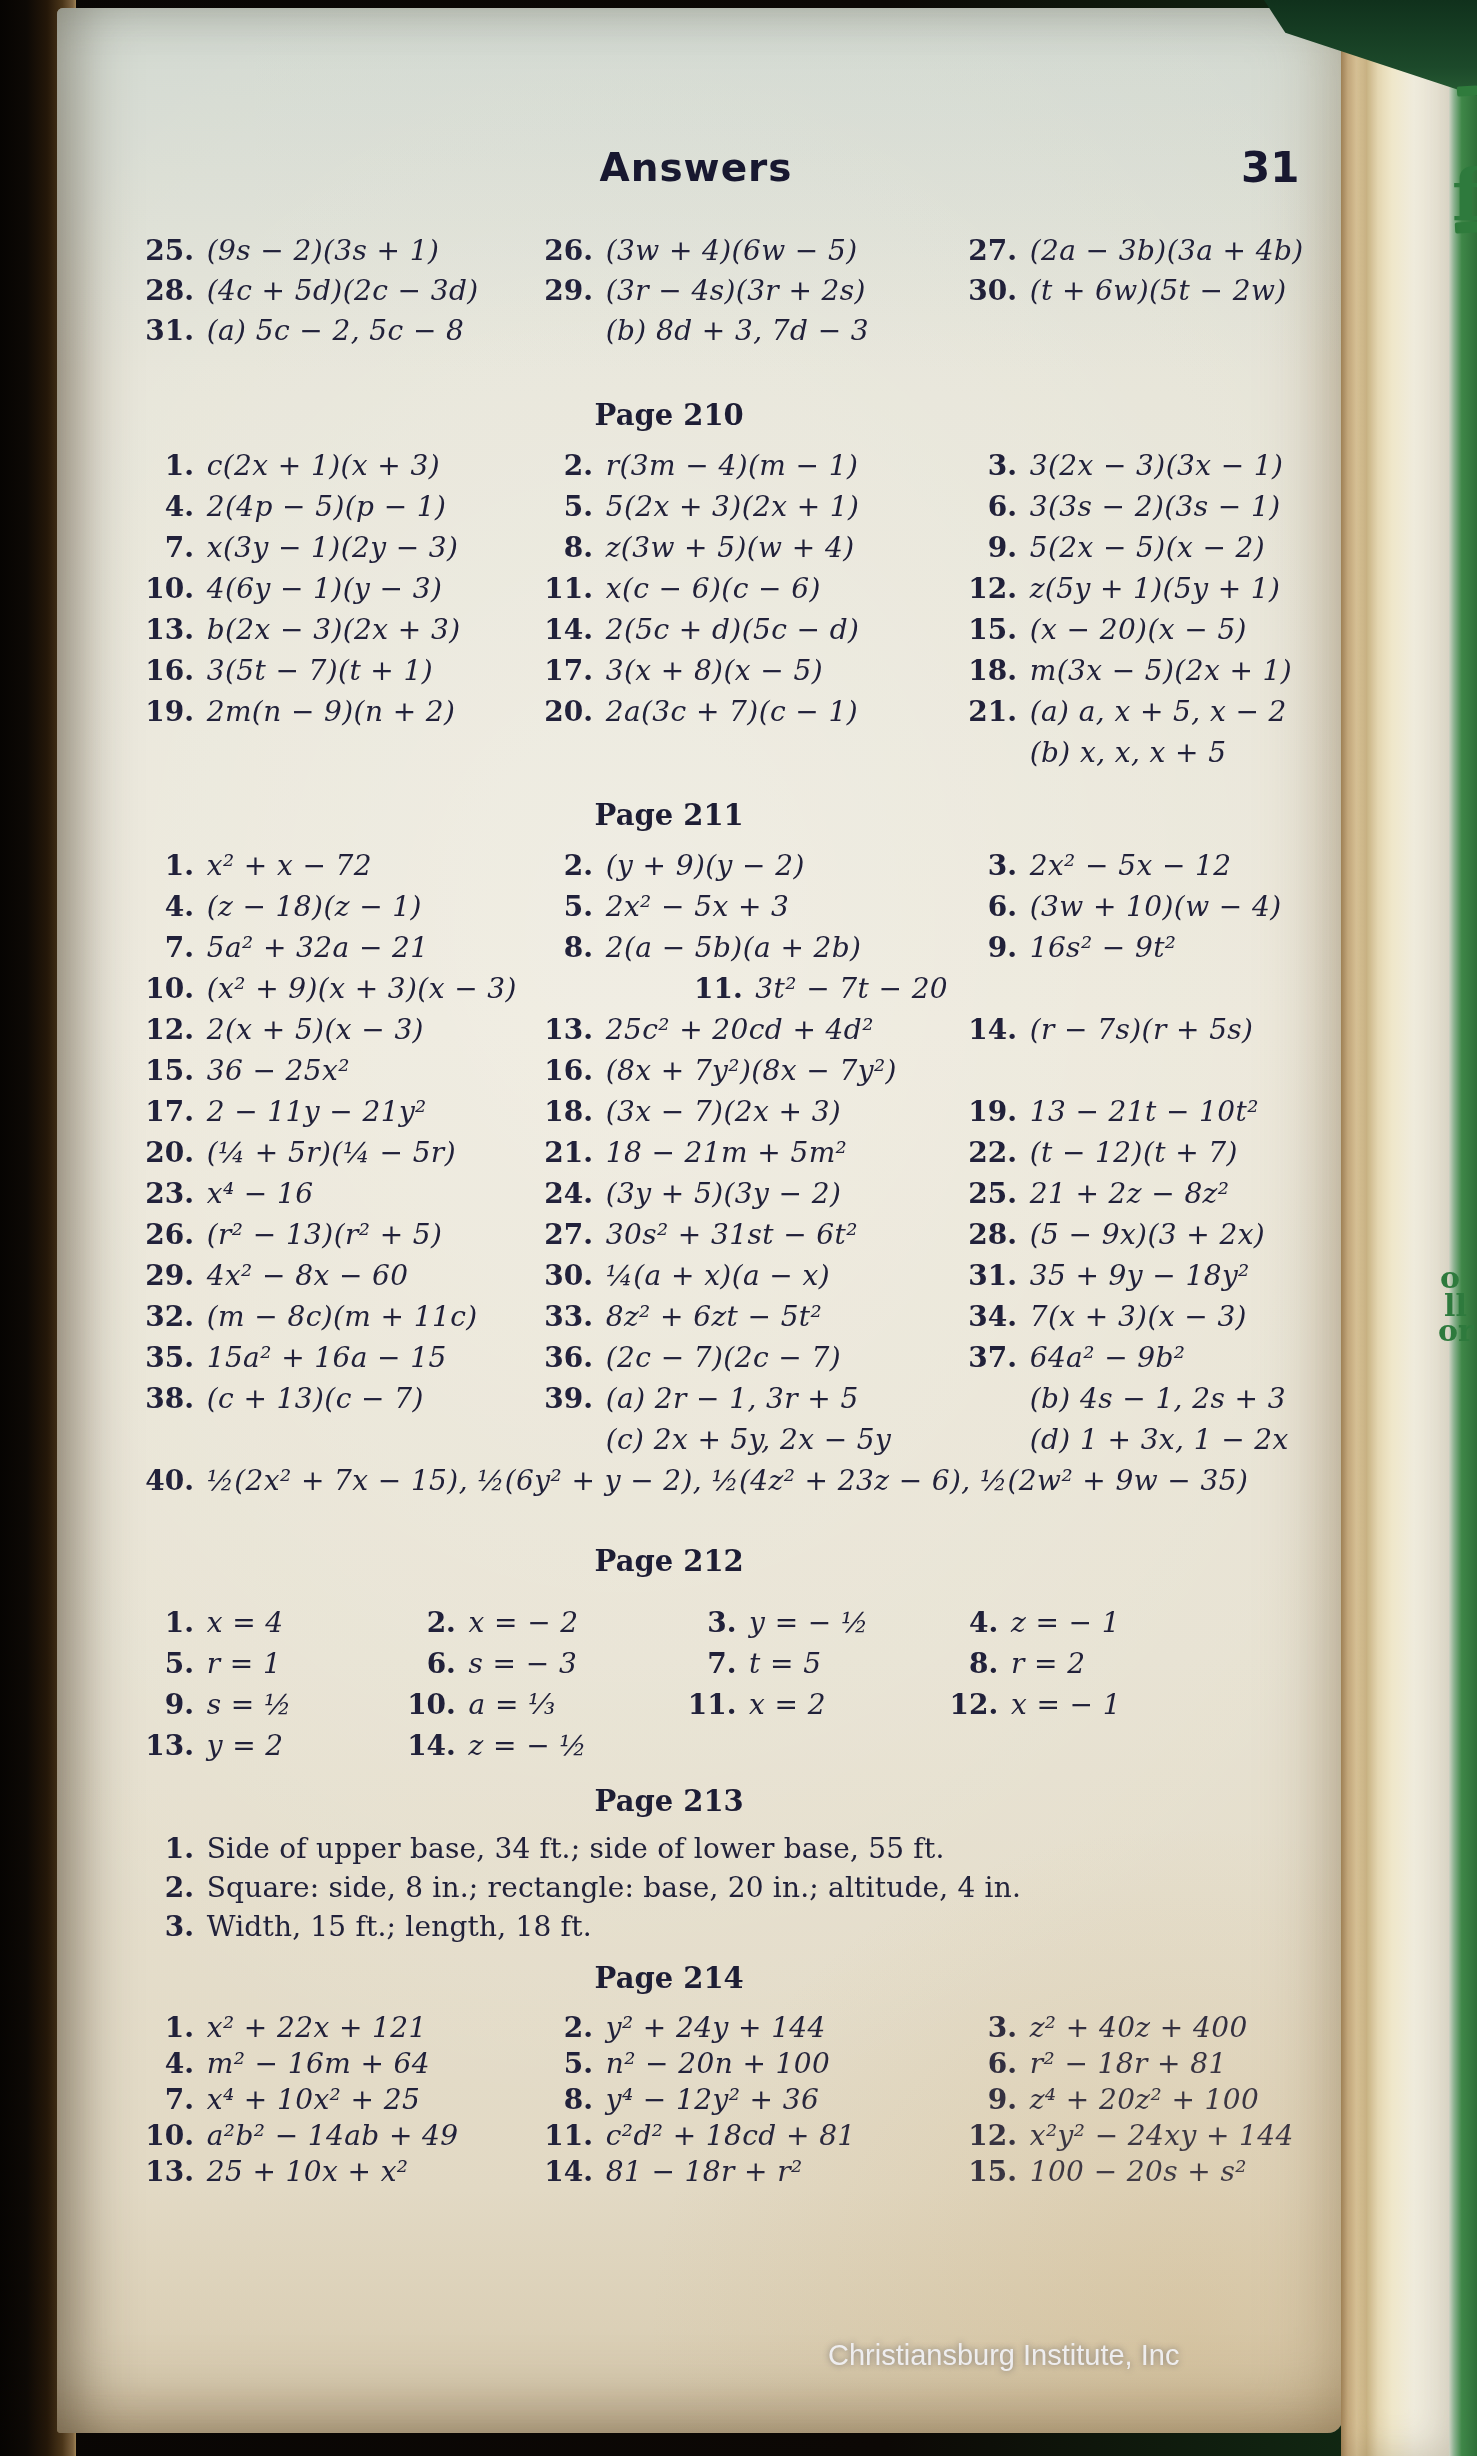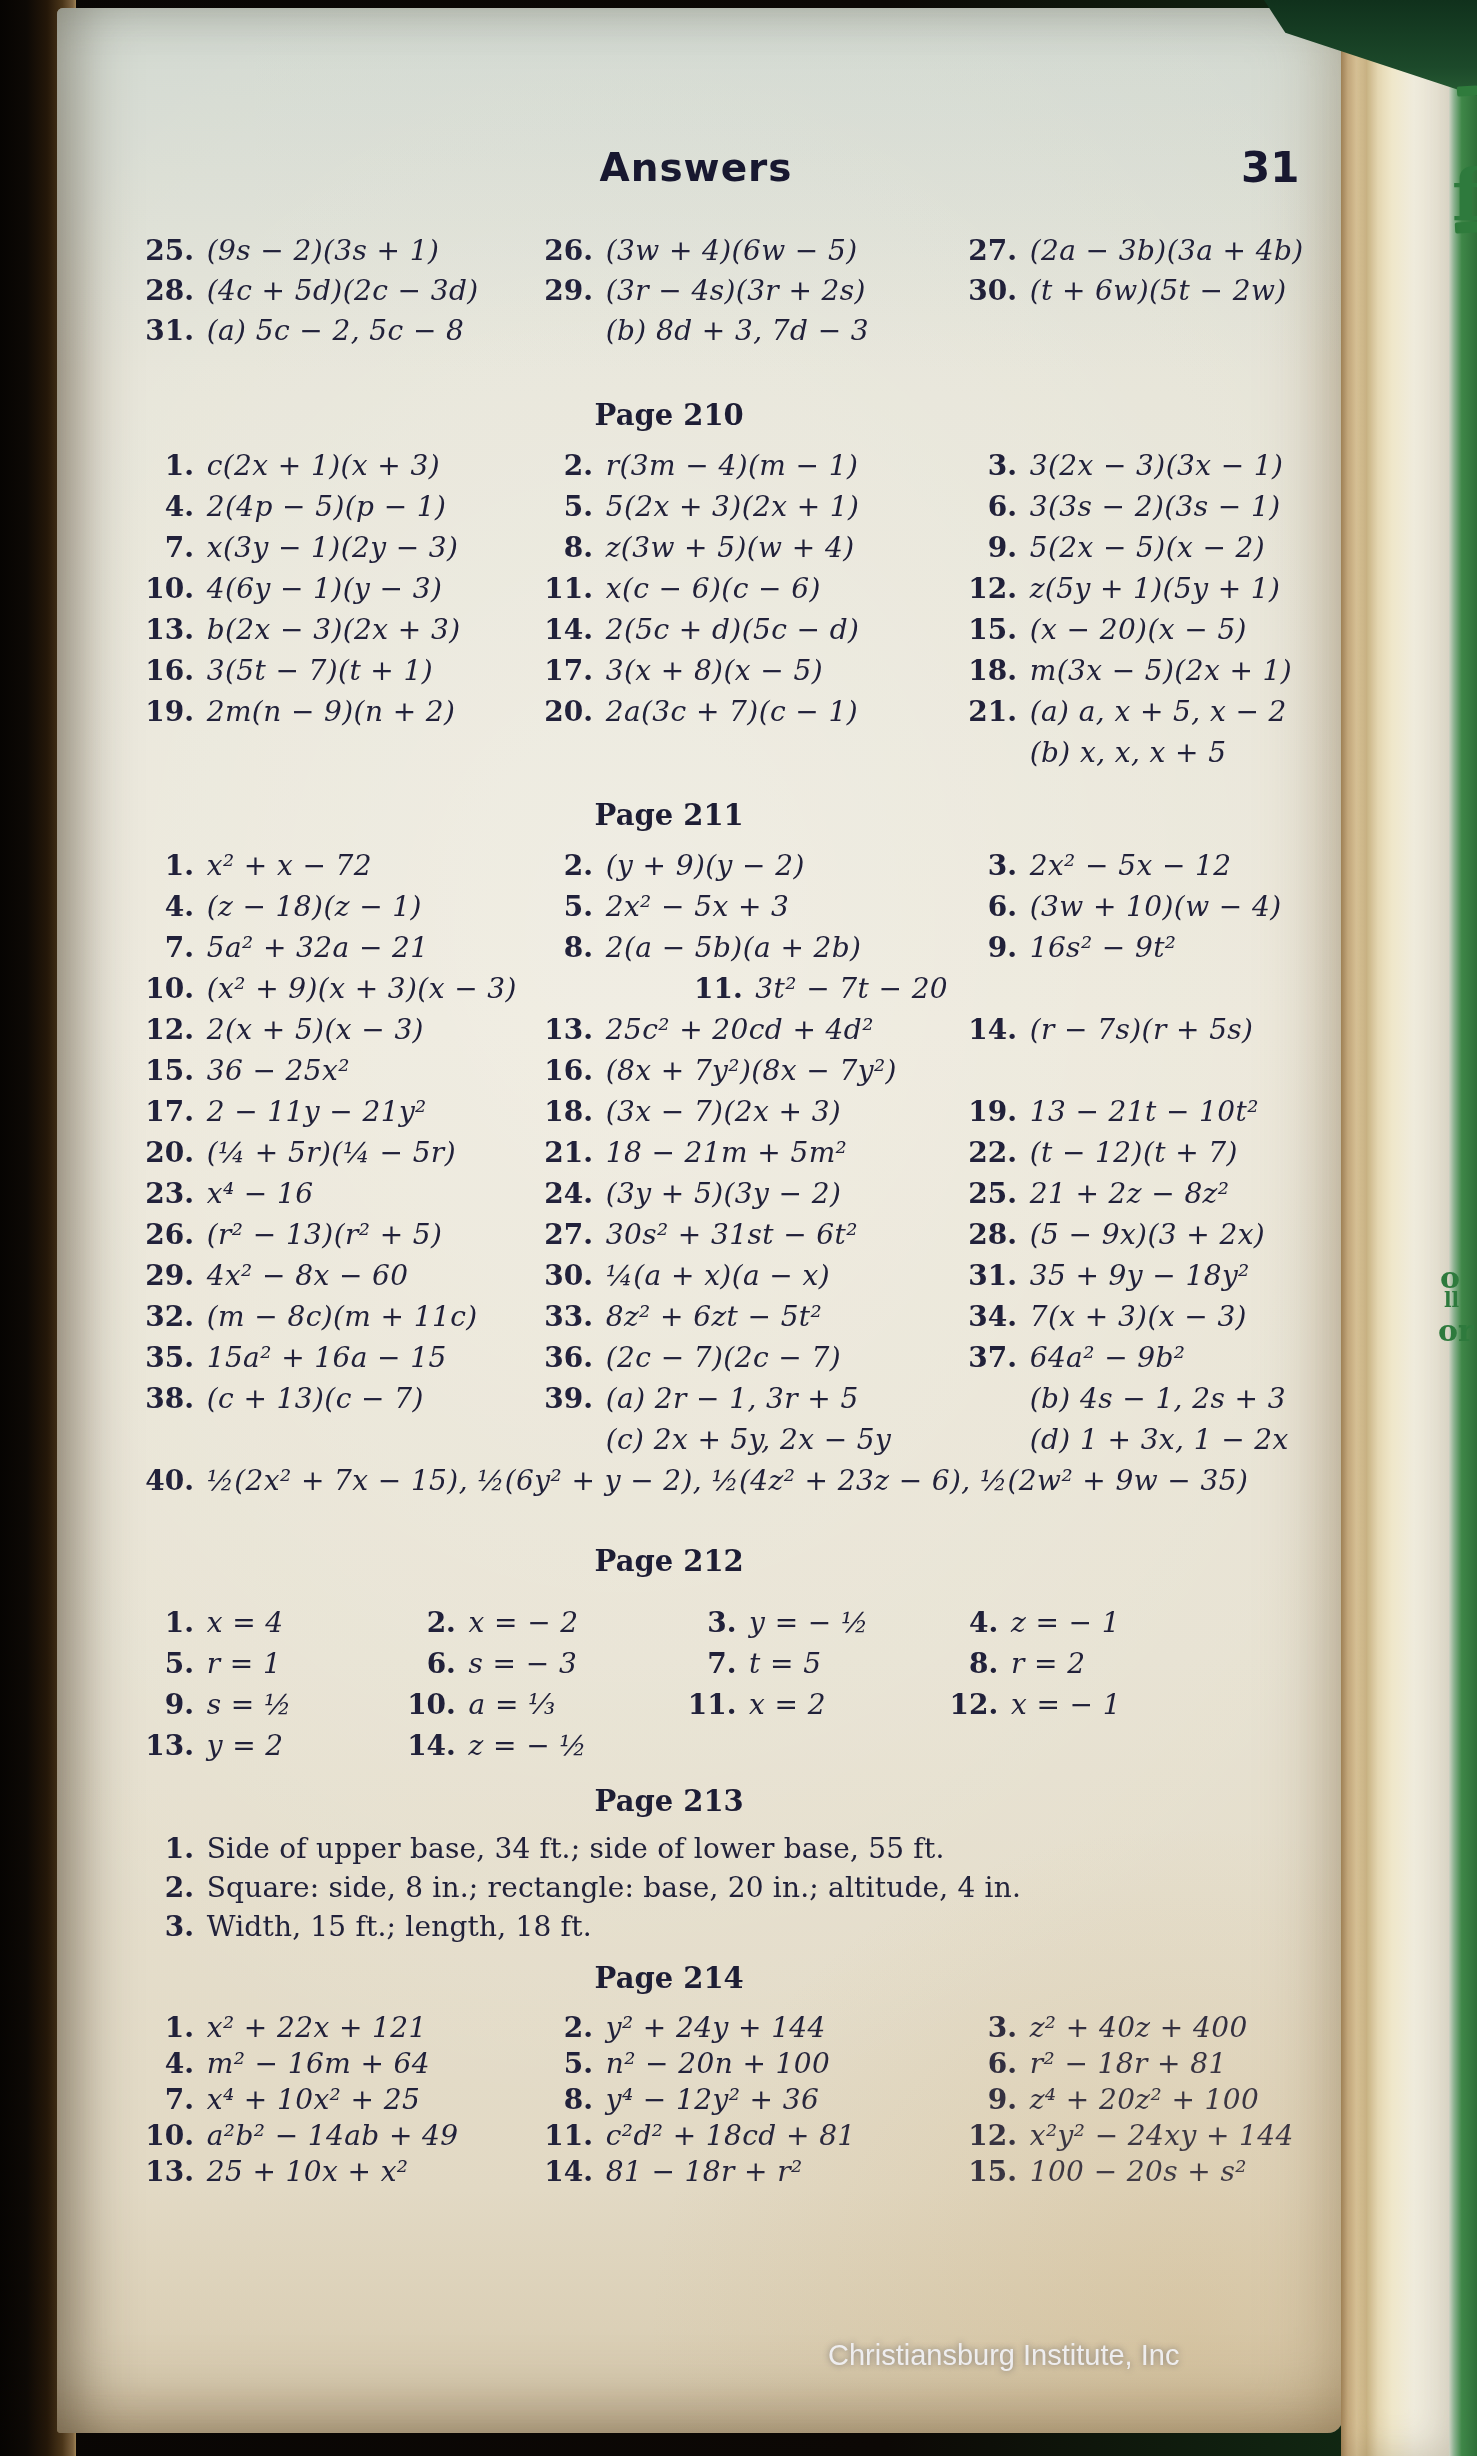--- a/index.html
+++ b/index.html
@@ -49,21 +49,21 @@
     position:absolute;left:1264px;top:0;width:213px;height:96px;
     background:linear-gradient(180deg,#10311c,#1c492a 70%,#275c33 100%);
     clip-path:polygon(0 0,100% 0,100% 100%,10% 34%);
   }
   .green-dash{position:absolute;background:#2f7b3c;border-radius:2px;}
   .dash1{left:1457px;top:86px;width:20.6px;height:9.8px;transform:rotate(-4deg);}
   .dash2{left:1455px;top:222px;width:22.5px;height:10.8px;transform:rotate(-3deg);}
   .cover-frag{position:absolute;color:#2e7a3d;font-weight:bold;font-family:"DejaVu Serif",serif;}
   .frag-f{left:1452px;top:153px;font-size:71px;}
   .frag-o{left:1440px;top:1260px;font-size:30px;}
-  .frag-ll{left:1444px;top:1288px;font-size:20px;}
+  .frag-ll{left:1444px;top:1288px;font-size:30px;}
   .frag-or{left:1438px;top:1313px;font-size:30px;}
   
   .header{position:absolute;left:57px;top:137px;width:1286px;height:59px;color:#181830;}
   .hdr-title{
     position:absolute;left:0;right:0;text-align:center;transform:translateX(-61px);
     font-family:"DejaVu Sans",sans-serif;font-weight:bold;font-size:39px;letter-spacing:1px;
   }
   .hdr-pageno{
     position:absolute;left:1127px;top:-2px;
     font-family:"DejaVu Sans",sans-serif;font-weight:bold;font-size:42px;

